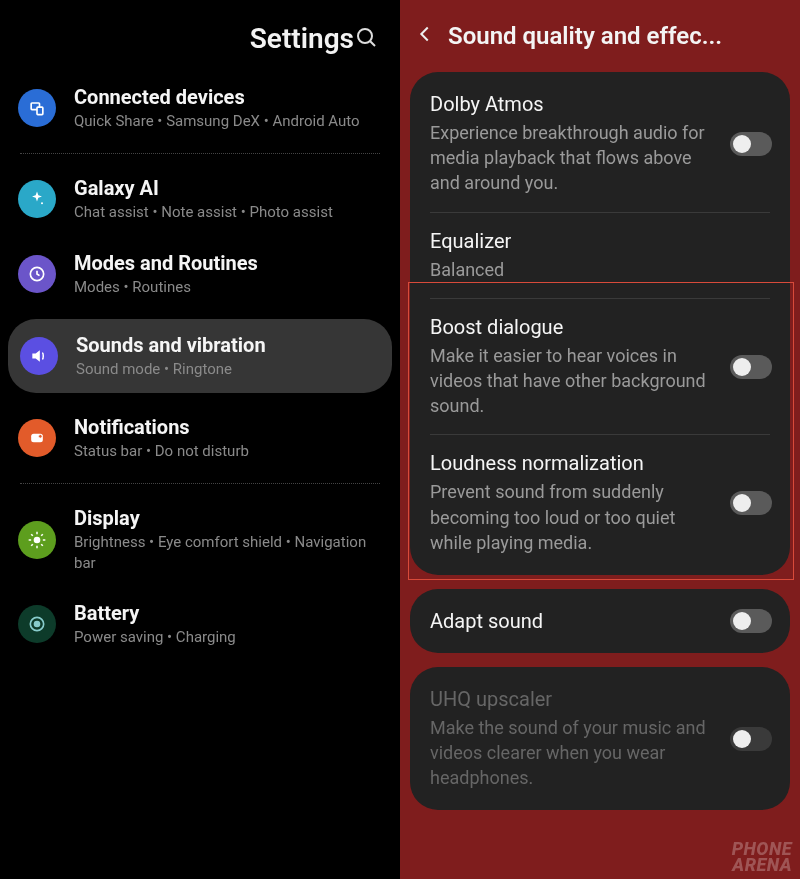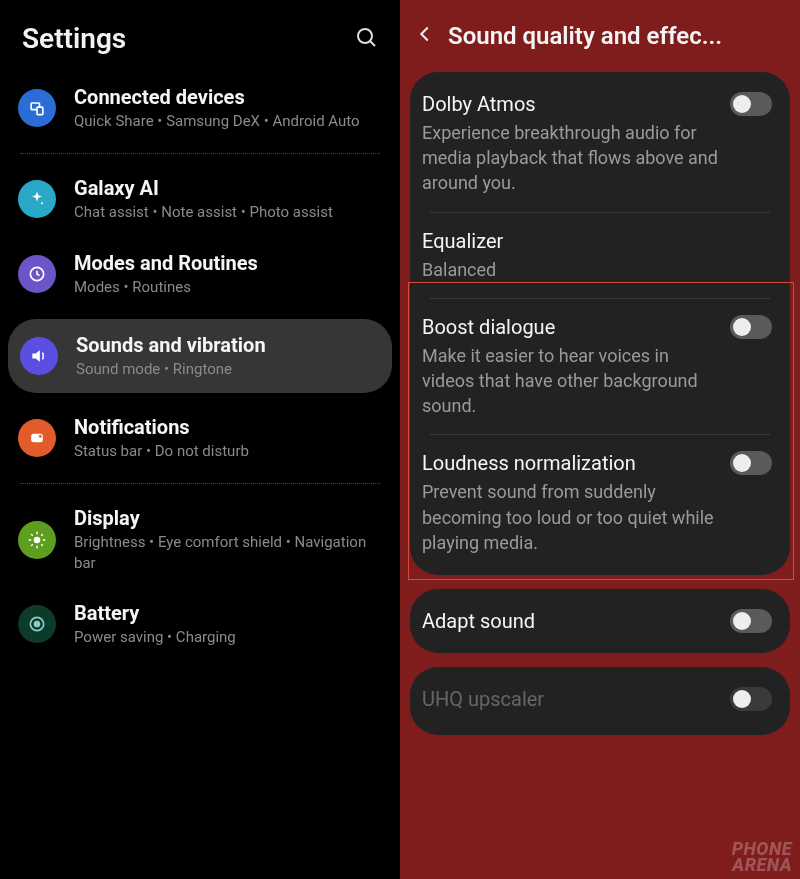--- a/index.html
+++ b/index.html
@@ -31,21 +31,21 @@
     width: 400px;
     height: 100%;
     background: #7f1d1d;
     padding: 0;
   }
 
   
   .left-header {
     display: flex;
     align-items: center;
-    justify-content: space-between;
+    justify-content: flex-end;
     padding: 22px 22px 16px 22px;
   }
   .left-title {
     font-size: 28px;
     font-weight: 600;
     color: #f2f2f2;
   }
   .search-icon {
     width: 24px;
     height: 24px;
@@ -133,23 +133,23 @@
     background: #222222;
     border-radius: 28px;
     margin: 6px 10px 14px 10px;
     padding: 4px 0;
     position: relative;
   }
   .card.disabled .opt-title,
   .card.disabled .opt-desc { color: #666; }
   .opt {
     display: flex;
-    align-items: flex-start;
+    align-items: center;
     gap: 10px;
-    padding: 16px 18px 16px 12px;
+    padding: 16px 18px 16px 20px;
   }
   .opt-body { flex: 1; min-width: 0; }
   .opt-title {
     font-size: 20px;
     color: #f5f5f5;
     font-weight: 400;
     margin-bottom: 4px;
   }
   .opt-desc {
     font-size: 18px;
@@ -377,20 +377,21 @@
           <div class="opt-title" style="margin-bottom:0">Adapt sound</div>
         </div>
         <div class="toggle"></div>
       </div>
     </div>
 
     <div class="card disabled">
       <div class="opt">
         <div class="opt-body">
           <div class="opt-title">UHQ upscaler</div>
+          <div class="opt-desc">Make the sound of your music and videos clearer when you wear headphones.</div>
         </div>
         <div class="toggle" style="background:#3a3a3a"></div>
       </div>
     </div>
 
     <div class="highlight-box"></div>
   </div>
 </div>
 
 <div class="watermark">

